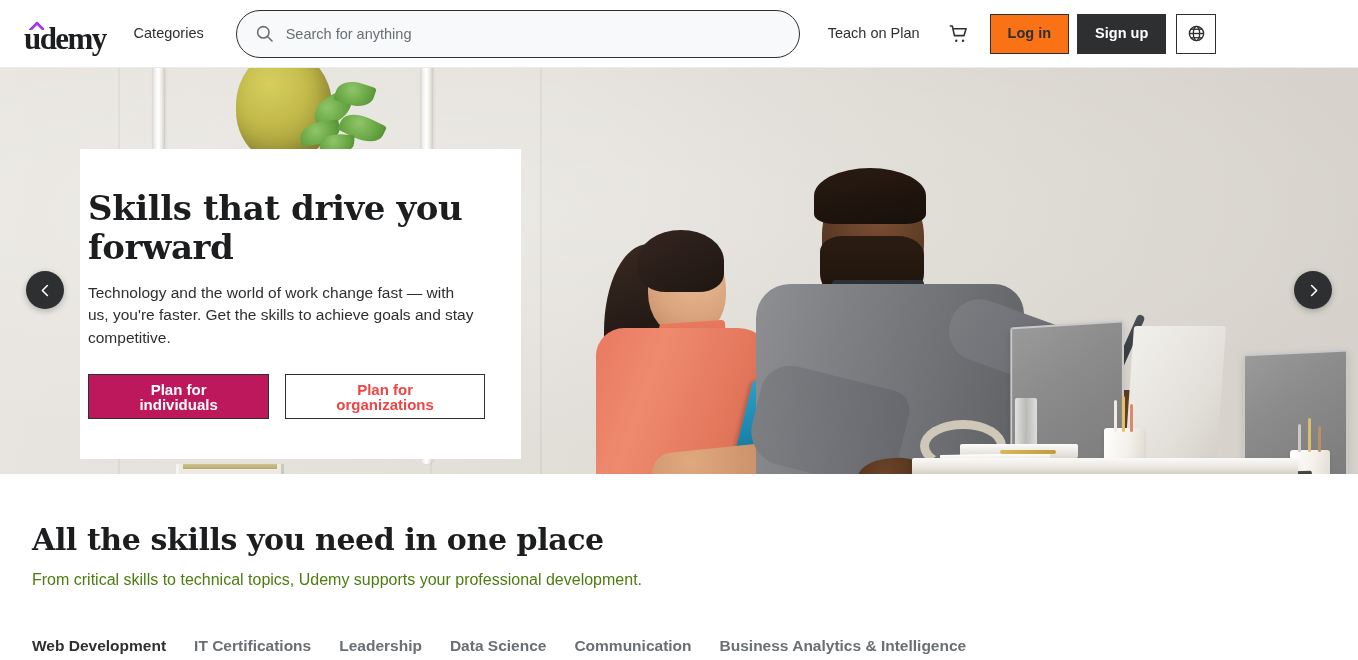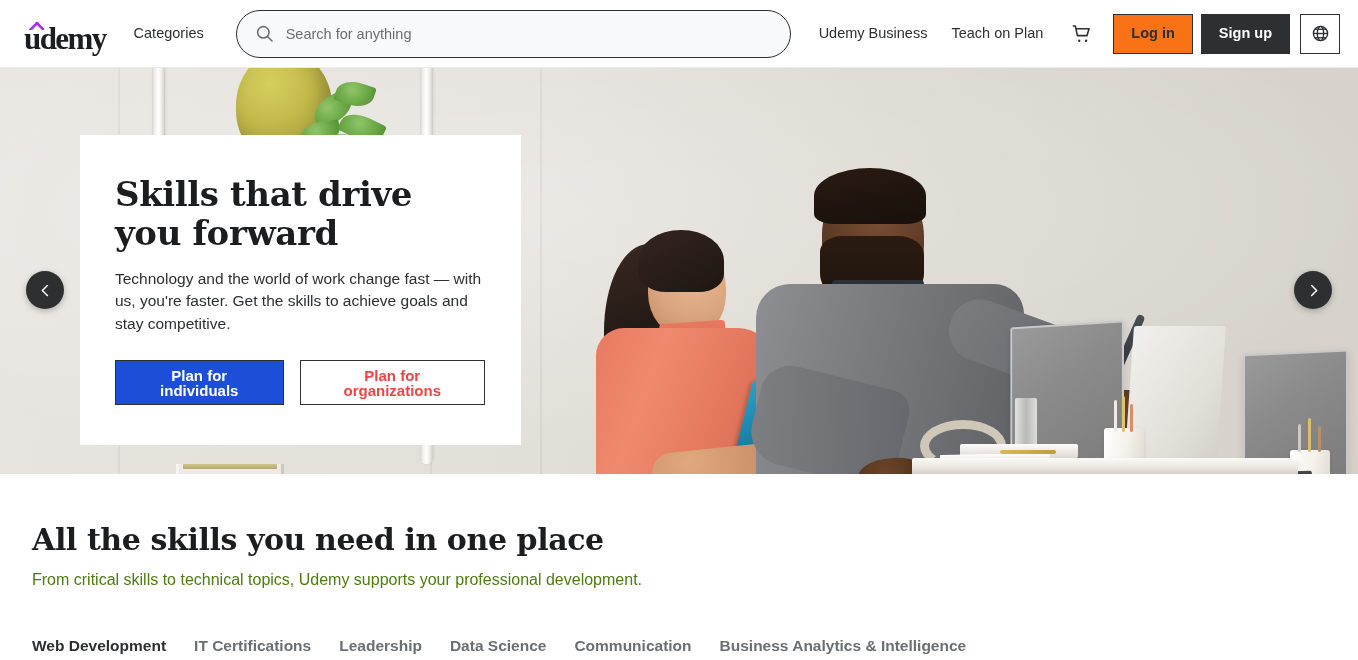--- a/index.html
+++ b/index.html
@@ -383,24 +383,24 @@
   .tablet {
     position:absolute; left:1234px; top:404px; width:78px; height:12px;
     background: linear-gradient(180deg,#4a4a4a,#2e2e2e);
     border-radius: 2px;
     transform: rotate(-2deg);
   }
 
   
   .hero-card {
     position: absolute;
-    left: 80px; top: 67px;
+    left: 80px; top: 81px;
     width: 441px;
     background: #ffffff;
-    padding: 40px 36px 40px 35px;
+    padding: 40px 36px 40px 8px;
     z-index: 10;
   }
   .hero-title {
     font-family: "DejaVu Serif", serif;
     font-size: 34px;
     line-height: 1.16;
     font-weight: 700;
     color: #1c1d1f;
     letter-spacing: -0.4px;
     margin-bottom: 14px;
@@ -415,21 +415,21 @@
   .hero-actions { display: flex; gap: 16px; }
   .btn-hero {
     height: 45px;
     padding: 0 22px;
     font-size: 15px;
     font-weight: 700;
     font-family: "Liberation Sans", sans-serif;
     cursor: pointer;
     line-height: 1;
   }
-  .btn-dark { background: #1d4ed8; color: #fff; border: 1px solid #2d2f31; }
+  .btn-dark { background: #be185d; color: #fff; border: 1px solid #2d2f31; }
   .btn-outline { background: #fff; color: #ef4444; border: 1px solid #2d2f31; }
 
   
   .carousel-arrow {
     position: absolute;
     top: 203px;
     width: 38px; height: 38px;
     border-radius: 50%;
     background: #2d2f31;
     display: flex; align-items: center; justify-content: center;
@@ -492,21 +492,20 @@
       <span class="search-icon">
         <svg width="19" height="19" viewBox="0 0 24 24" fill="none" stroke="#6a6f73" stroke-width="2" stroke-linecap="round">
           <circle cx="10.5" cy="10.5" r="7.2"></circle>
           <line x1="15.8" y1="15.8" x2="21.5" y2="21.5"></line>
         </svg>
       </span>
       <input class="search-input" type="text" placeholder="Search for anything" style="">
     </div>
 
     <div class="header-right">
-      <span class="nav-link">Udemy Business</span>
       <span class="nav-link">Teach on Plan</span>
 
       <div class="cart-btn">
         <svg width="22" height="22" viewBox="0 0 24 24" fill="none" stroke="#2d2f31" stroke-width="1.7" stroke-linecap="round" stroke-linejoin="round">
           <path d="M2.5 3.2h2.2l2.3 10.6h10.4l2.3-7.6H6"></path>
           <circle cx="9" cy="19.3" r="1.3" fill="#2d2f31" stroke="none"></circle>
           <circle cx="16.4" cy="19.3" r="1.3" fill="#2d2f31" stroke="none"></circle>
         </svg>
       </div>
 

